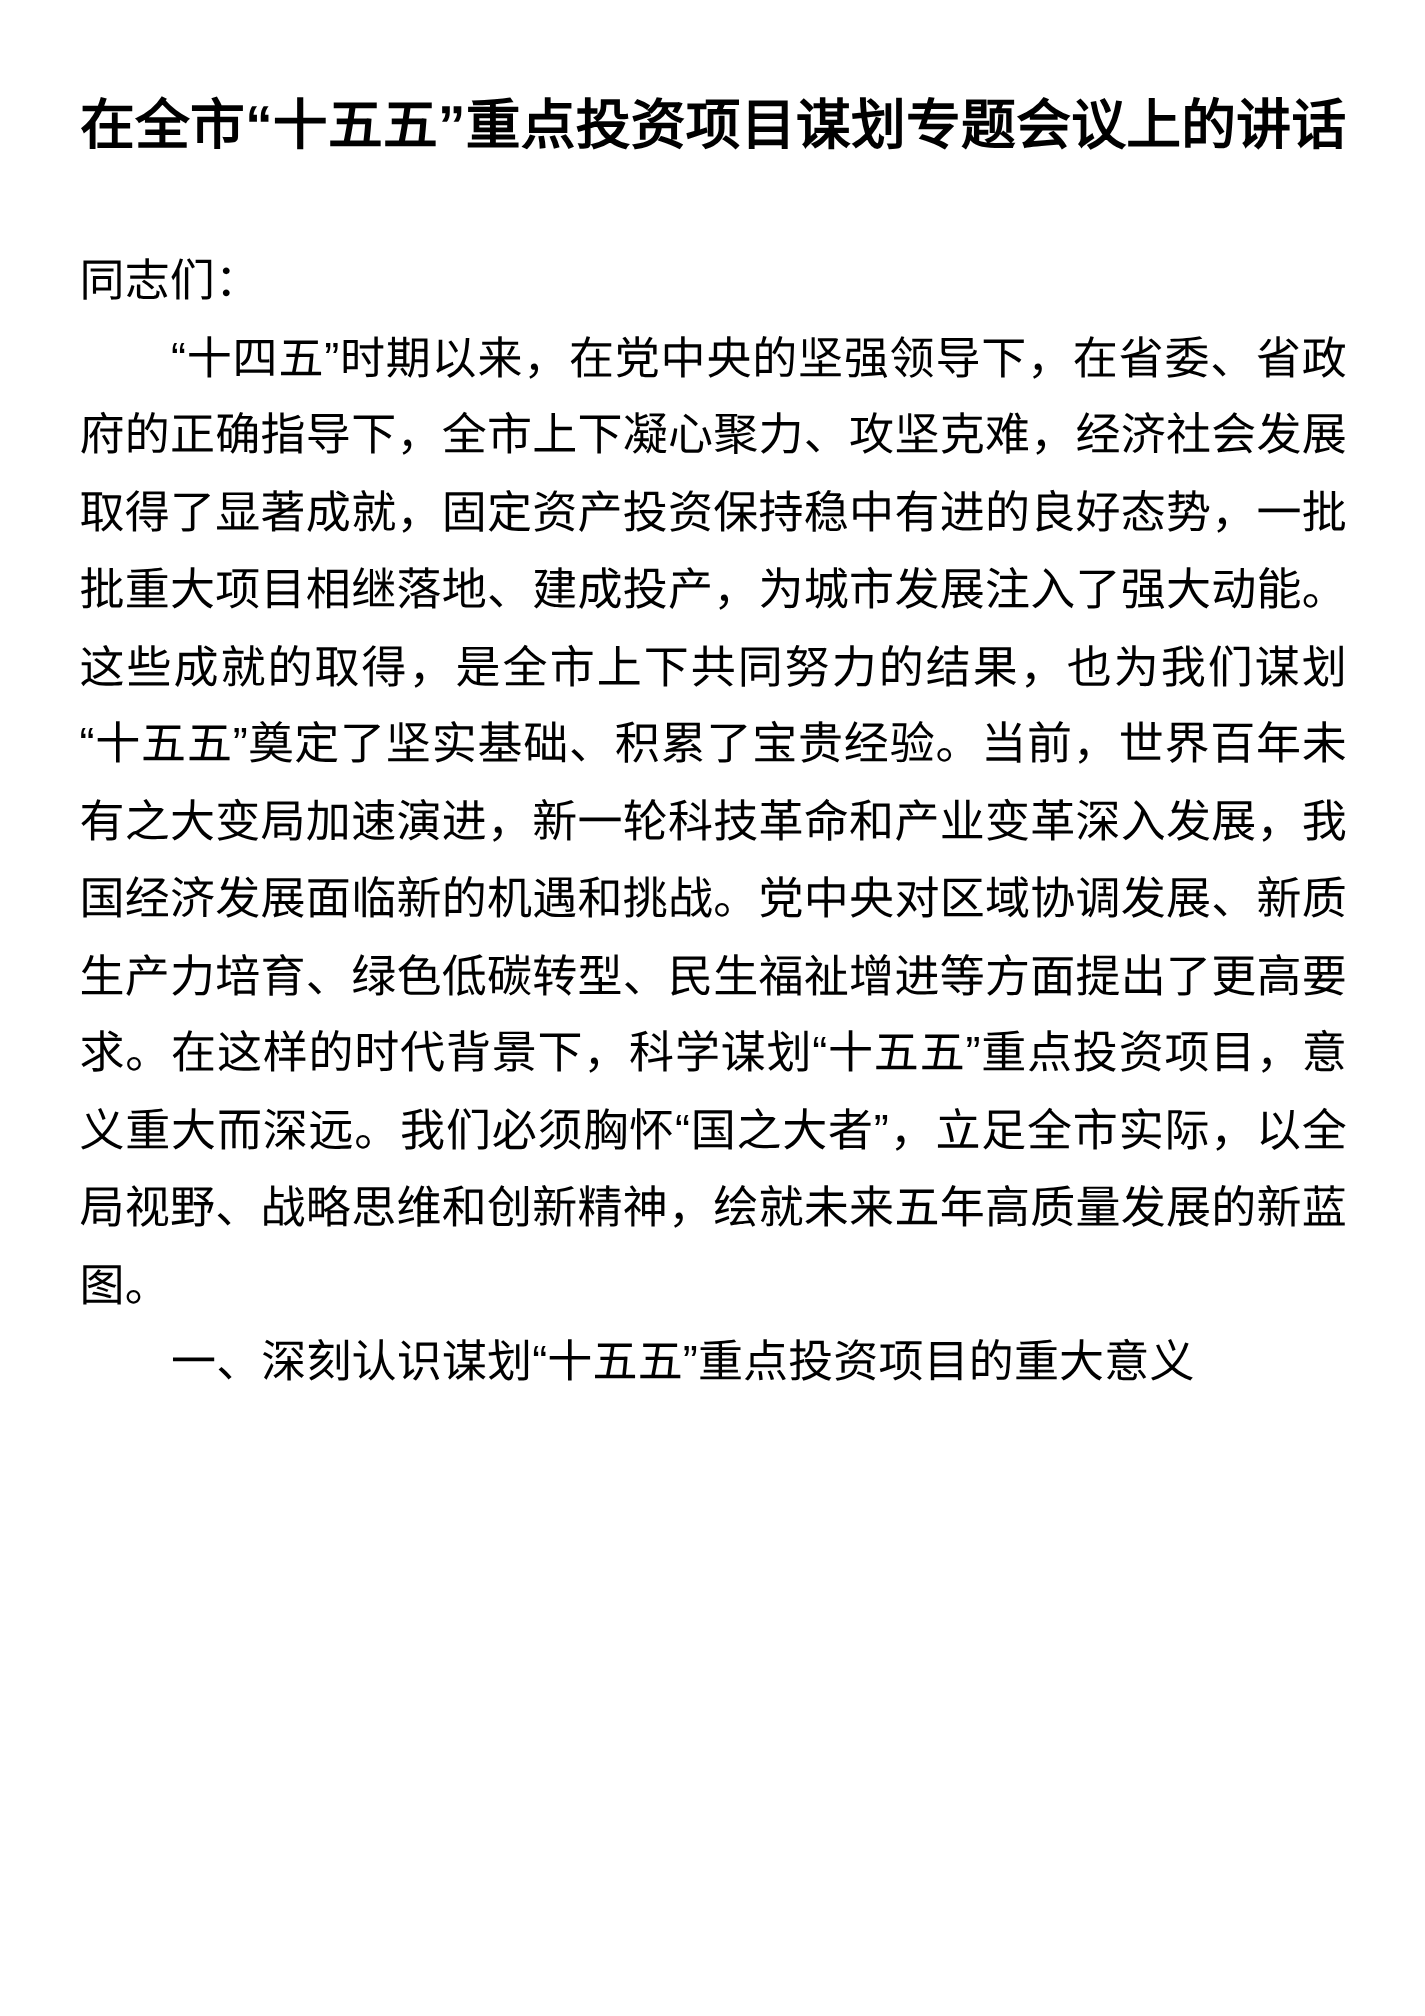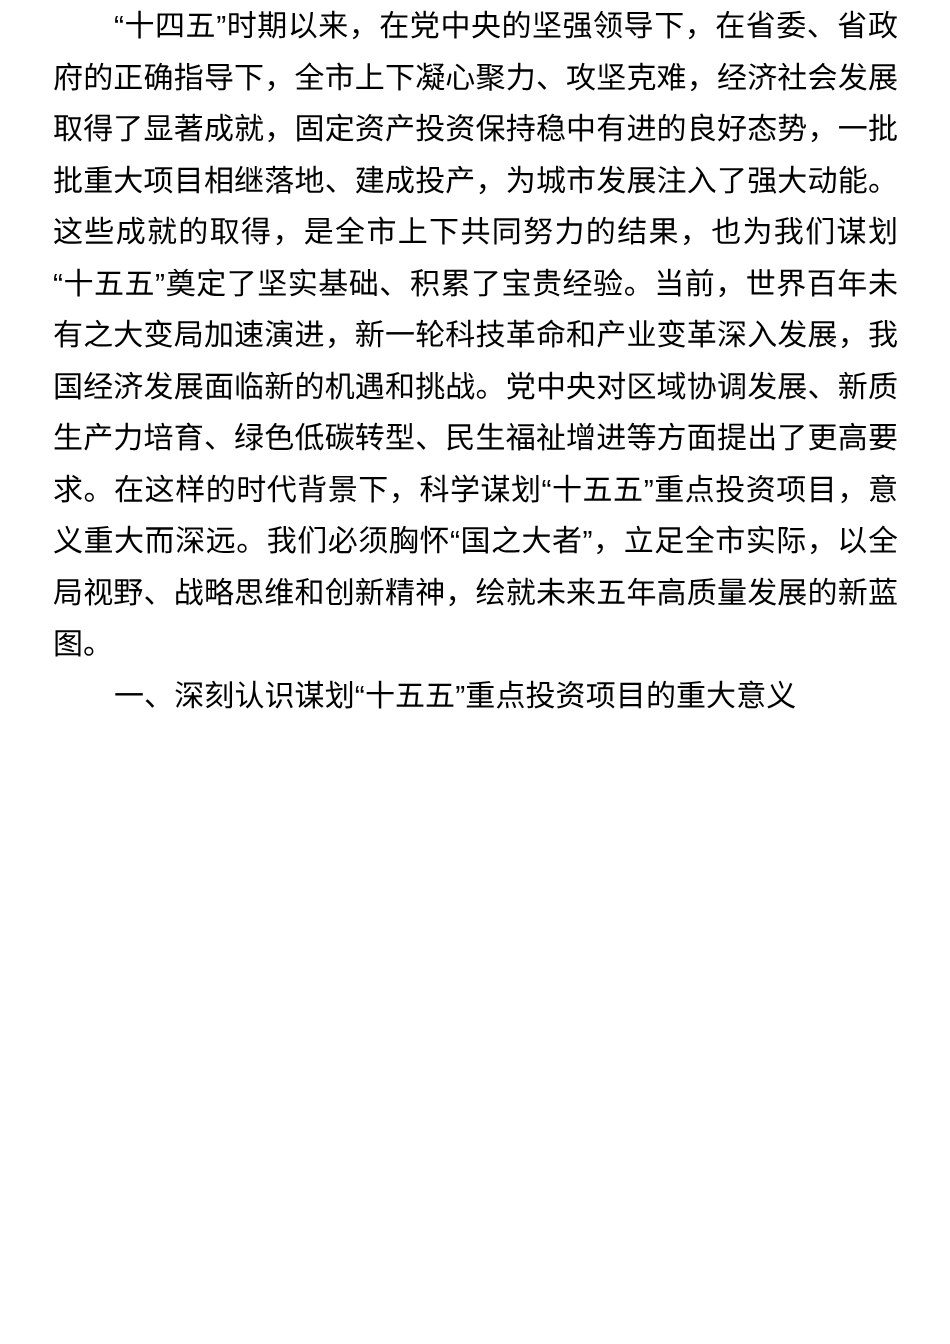--- a/index.html
+++ b/index.html
@@ -80,21 +80,23 @@
   }
 
   .body-para.first-para { padding-top: 1px; }
 </style>
 </head>
 <body>
 
 <div class="page">
   <div class="content">
 
+    <h1 class="doc-title">在全市“十五五”重点投资项目谋划专题会议上的讲话</h1>
 
+    <p class="salutation">同志们：</p>
 
 
     <p class="body-para">“十四五”时期以来，在党中央的坚强领导下，在省委、省政府的正确指导下，全市上下凝心聚力、攻坚克难，经济社会发展取得了显著成就，固定资产投资保持稳中有进的良好态势，一批批重大项目相继落地、建成投产，为城市发展注入了强大动能。这些成就的取得，是全市上下共同努力的结果，也为我们谋划“十五五”奠定了坚实基础、积累了宝贵经验。当前，世界百年未有之大变局加速演进，新一轮科技革命和产业变革深入发展，我国经济发展面临新的机遇和挑战。党中央对区域协调发展、新质生产力培育、绿色低碳转型、民生福祉增进等方面提出了更高要求。在这样的时代背景下，科学谋划“十五五”重点投资项目，意义重大而深远。我们必须胸怀“国之大者”，立足全市实际，以全局视野、战略思维和创新精神，绘就未来五年高质量发展的新蓝图。</p>
 
     <p class="section-heading">一、深刻认识谋划“十五五”重点投资项目的重大意义</p>
 
   </div>
 </div>
 
 </body></html>

